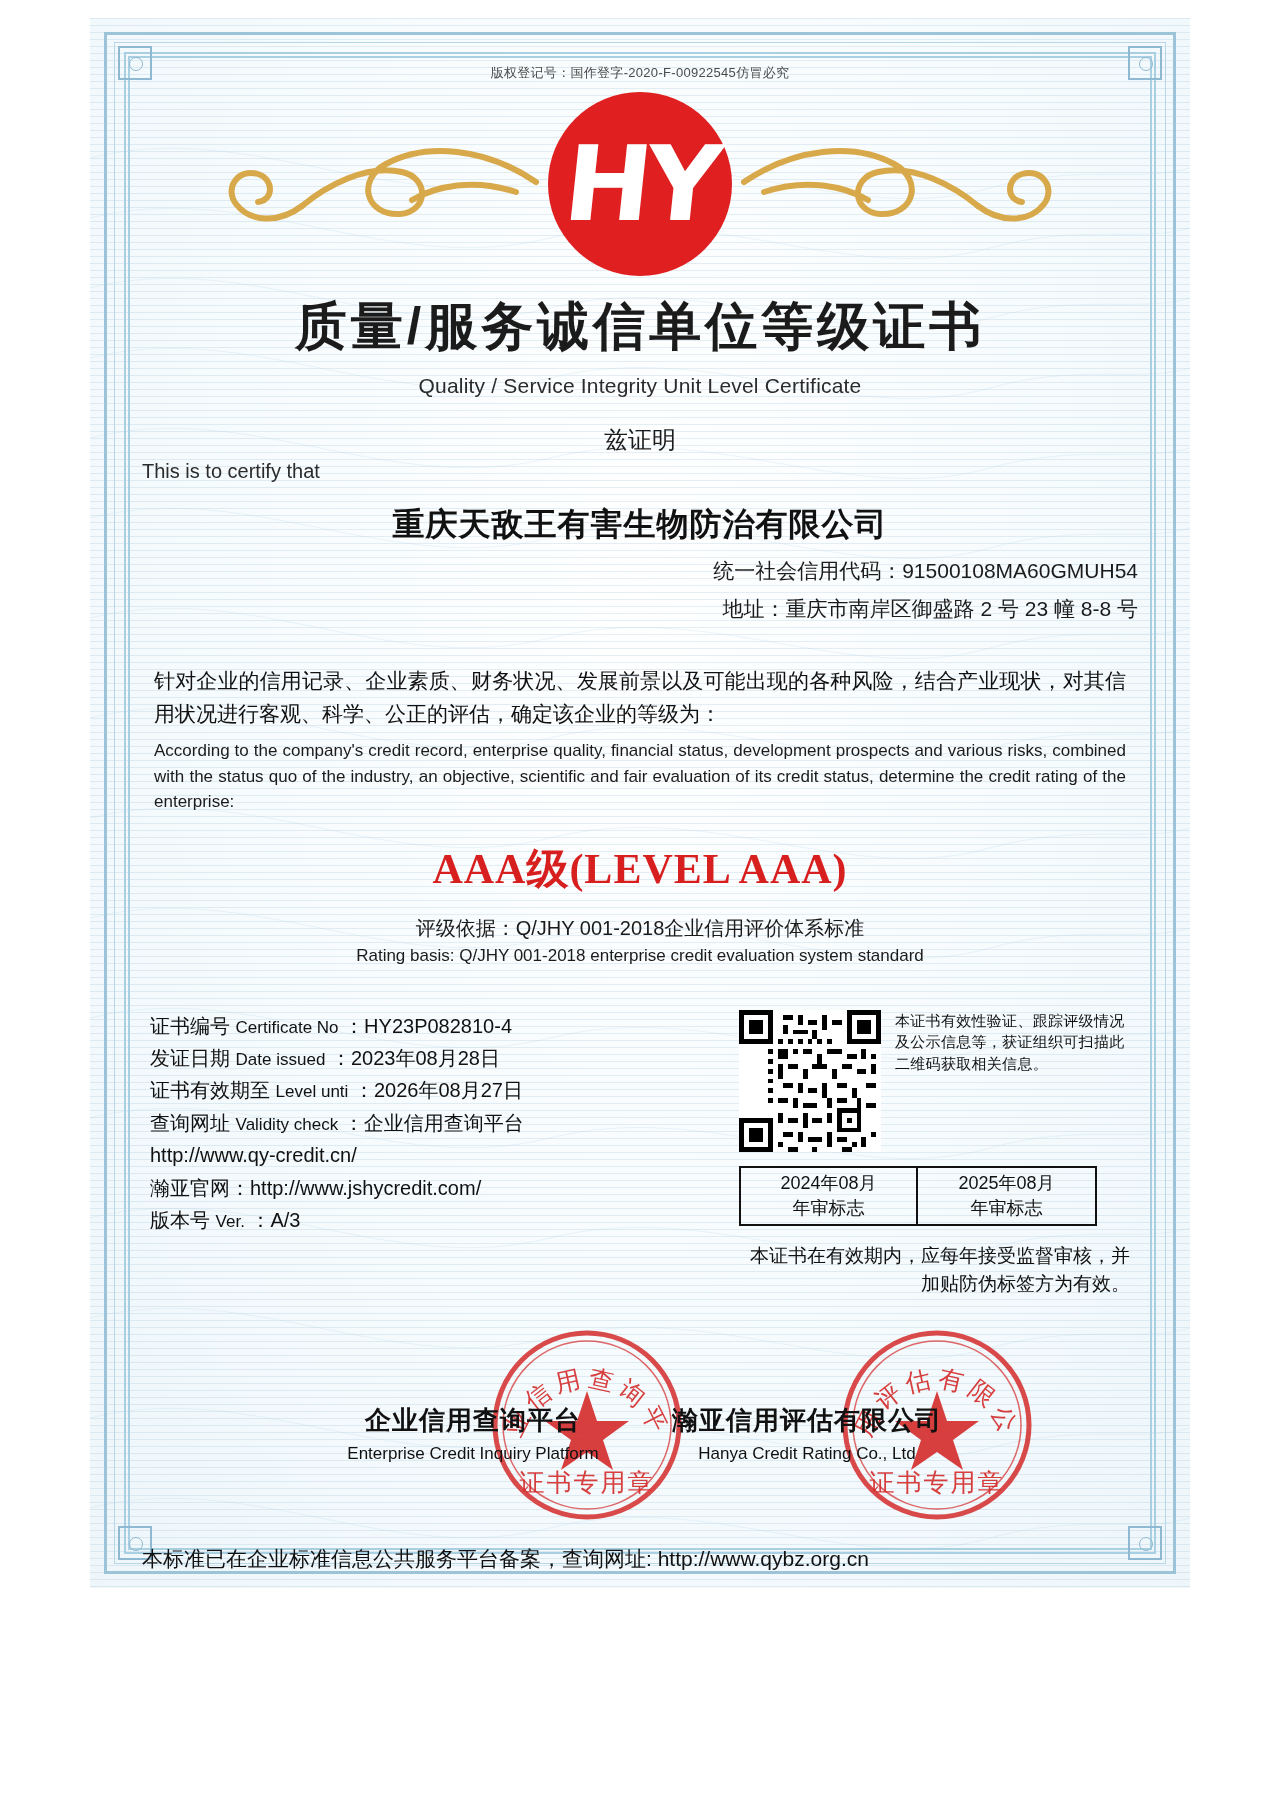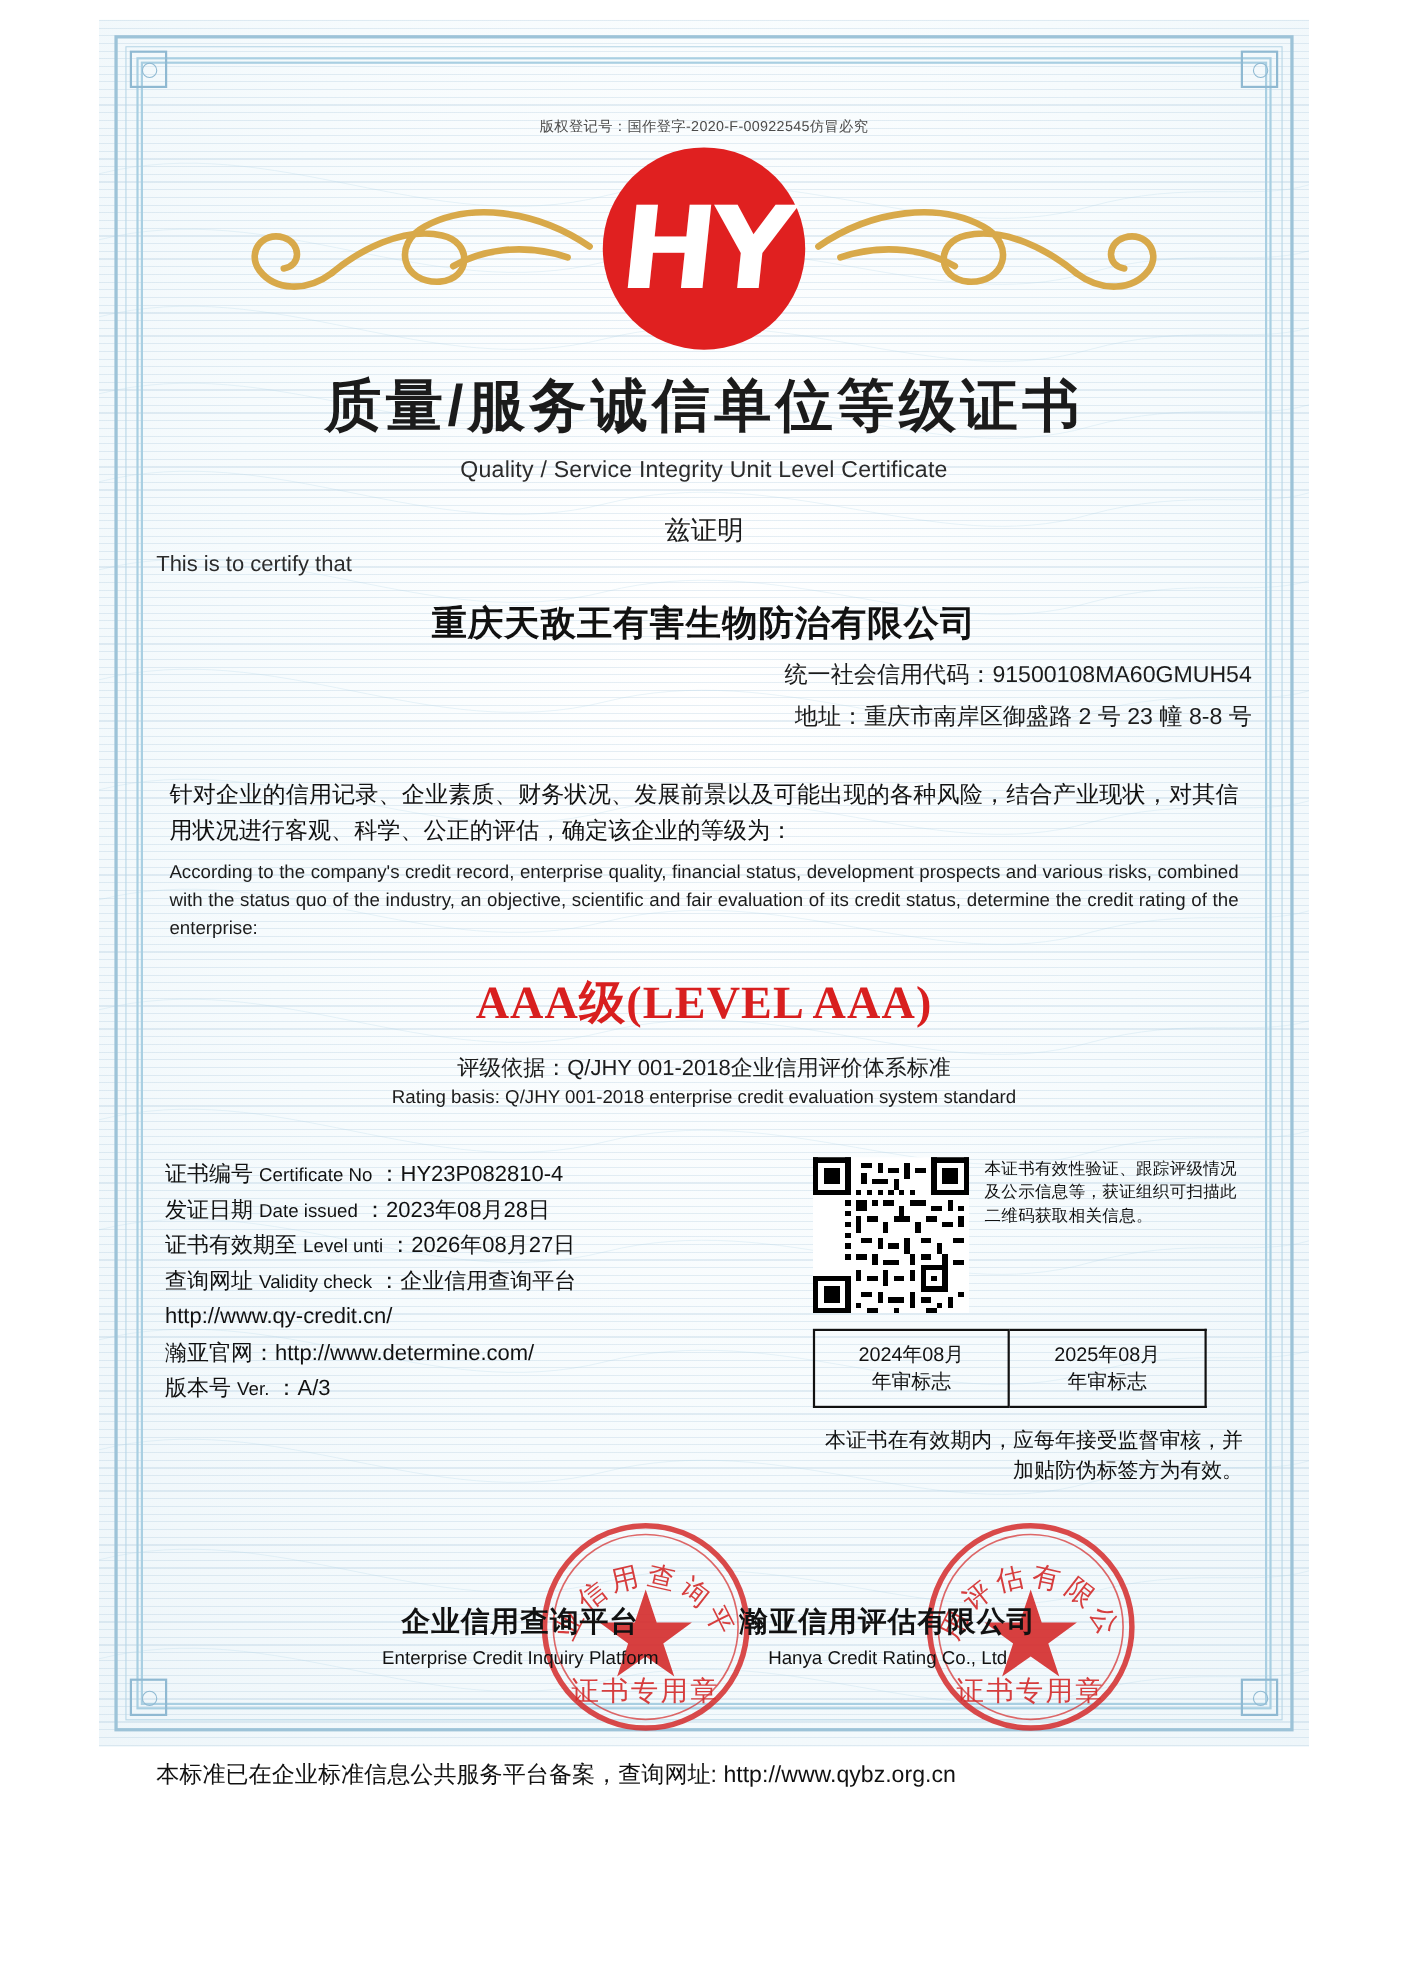--- a/index.html
+++ b/index.html
@@ -81,21 +81,20 @@
     position: absolute;
     left: 52px; right: 52px; top: 46px; bottom: 46px;
     box-sizing: border-box;
   }
 
   .copyright-line {
     text-align: center;
     font-size: 13px;
     color: #4a4a4a;
     letter-spacing: 0.3px;
-    margin-top: 42px;
   }
 
   
   .logo-row {
     position: relative;
     height: 200px;
     margin-top: 4px;
   }
   .flourish {
     position: absolute;
@@ -247,21 +246,21 @@
     margin-left: 14px;
     letter-spacing: 0.3px;
   }
   .stamp-boxes {
     display: flex;
     margin-top: 14px;
     gap: 0;
   }
   .stamp-box {
     width: 179px;
-    height: 72px;
+    height: 60px;
     border: 2px solid #111111;
     box-sizing: border-box;
     display: flex;
     flex-direction: column;
     align-items: center;
     justify-content: center;
     font-size: 18px;
     color: #111111;
     line-height: 1.35;
   }
@@ -420,21 +419,21 @@
           <span>证书有效期至</span>
           <span class="lbl-en">Level unti</span>
           <span>：2026年08月27日</span>
         </div>
         <div>
           <span>查询网址</span>
           <span class="lbl-en">Validity check</span>
           <span>：企业信用查询平台</span>
         </div>
         <div>http://www.qy-credit.cn/</div>
-        <div>瀚亚官网：http://www.determine.com/</div>
+        <div>瀚亚官网：http://www.jshycredit.com/</div>
         <div>
           <span>版本号</span>
           <span class="lbl-en">Ver.</span>
           <span>：A/3</span>
         </div>
       </div>
 
       <div class="detail-right">
         <div class="qr-row">
           <svg class="qr" viewBox="0 0 29 29" shape-rendering="crispEdges">

